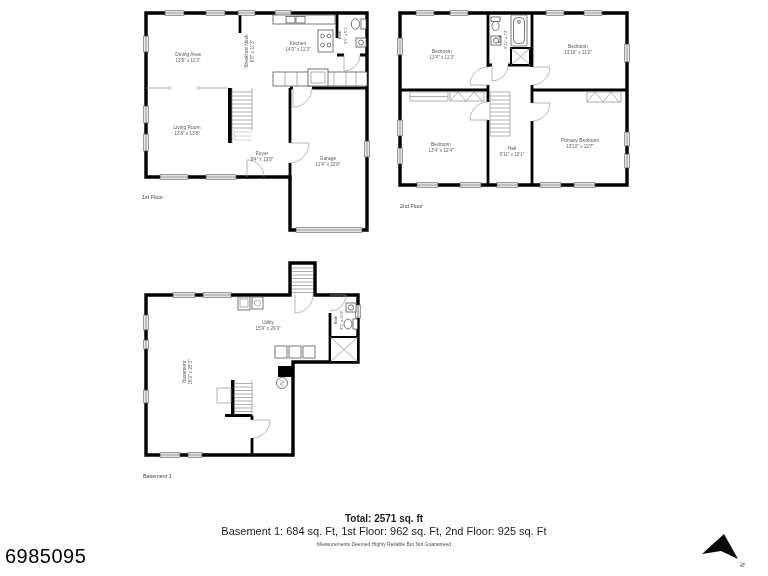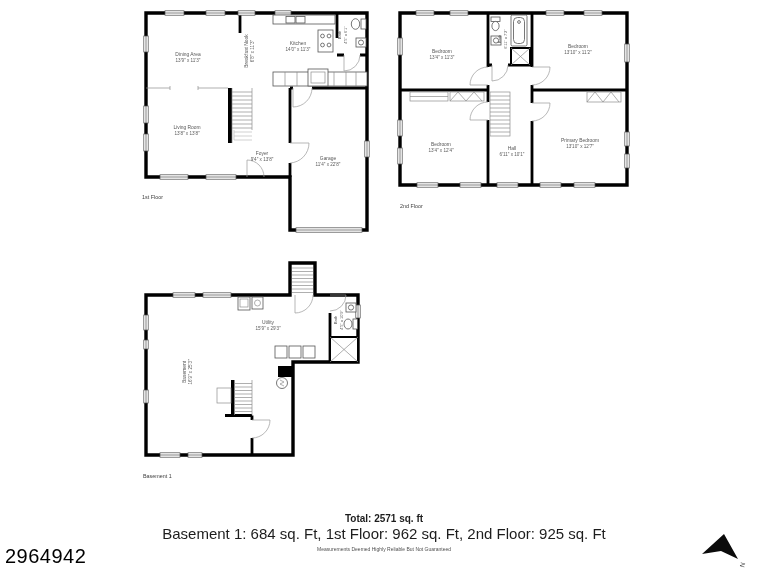--- a/index.html
+++ b/index.html
@@ -15,21 +15,21 @@
   .tn{stroke:#8d8d8d;stroke-width:.7;fill:none}
   .arc{stroke:#9a9a9a;stroke-width:.7;fill:none}
   .fx{stroke:#555;stroke-width:.8;fill:#fff}
   .xb{stroke:#000;stroke-width:2;fill:#fff}
   .winr{fill:#fff;stroke:#4a4a4a;stroke-width:.7}
   .winl{stroke:#4a4a4a;stroke-width:.7}
   .ltread{stroke:#bdbdbd;stroke-width:.7;fill:none}
   .blk{fill:#000}
   #summary{position:absolute;left:0;right:0;top:513px;text-align:center;color:#1d1d1d}
   #summary .total{font-size:10px;font-weight:bold;margin:0 0 1px 0}
-  #summary .sline{font-size:15px;margin:1px 0}
+  #summary .sline{font-size:11px;margin:1px 0}
   #summary .disc{font-size:5px;color:#4f4f4f;margin-top:4px}
   #listing-id{position:absolute;left:5px;top:545px;font-size:20px;color:#000;letter-spacing:.5px}
   #compass{position:absolute;left:694px;top:527px}
 </style>
 </head>
 <body>
 
 <svg class="plan" style="left:140px;top:8px" width="240" height="228" viewBox="0 0 240 228">
   <g>
     <path class="wf" d="M6,5 H227 V222 H150 V169 H6 Z"></path>
@@ -285,18 +285,18 @@
     <text class="fl" x="3" y="220">Basement 1</text>
   </g>
 </svg>
 
 <div id="summary">
   <div class="total">Total: 2571 sq. ft</div>
   <div class="sline">Basement 1: 684 sq. Ft, 1st Floor: 962 sq. Ft, 2nd Floor: 925 sq. Ft</div>
   <div class="disc">Measurements Deemed Highly Reliable But Not Guaranteed</div>
 </div>
 
-<div id="listing-id">2964942</div>
+<div id="listing-id">6985095</div>
 
 <svg id="compass" width="64" height="42" viewBox="0 0 64 42">
   <polygon points="30,7 8,27 27,24 44,32" fill="#0b0b0b"></polygon>
   <text x="47" y="35" font-size="6.5" fill="#333" transform="rotate(105 47 35)">N</text>
 </svg>
 
 </body></html>

